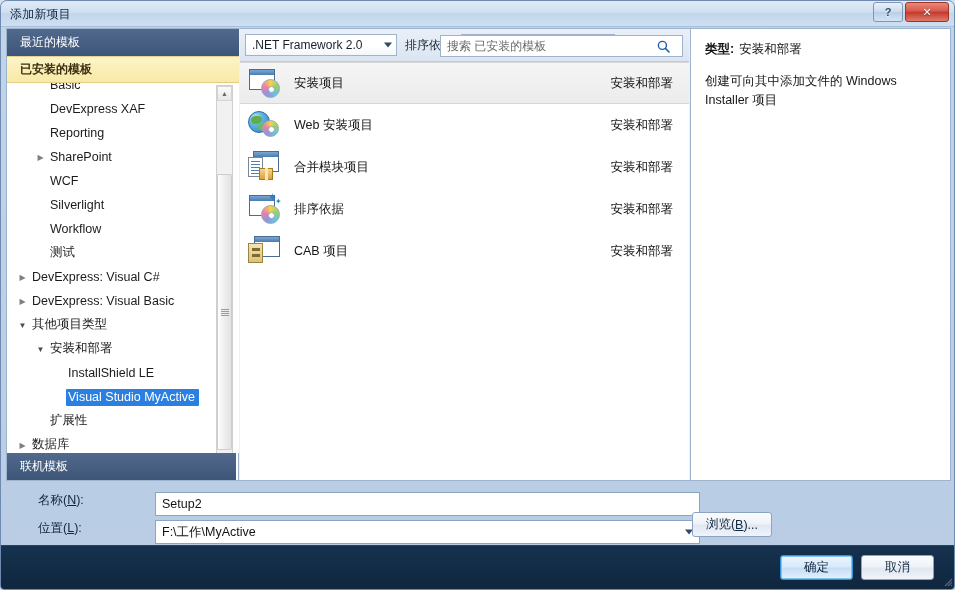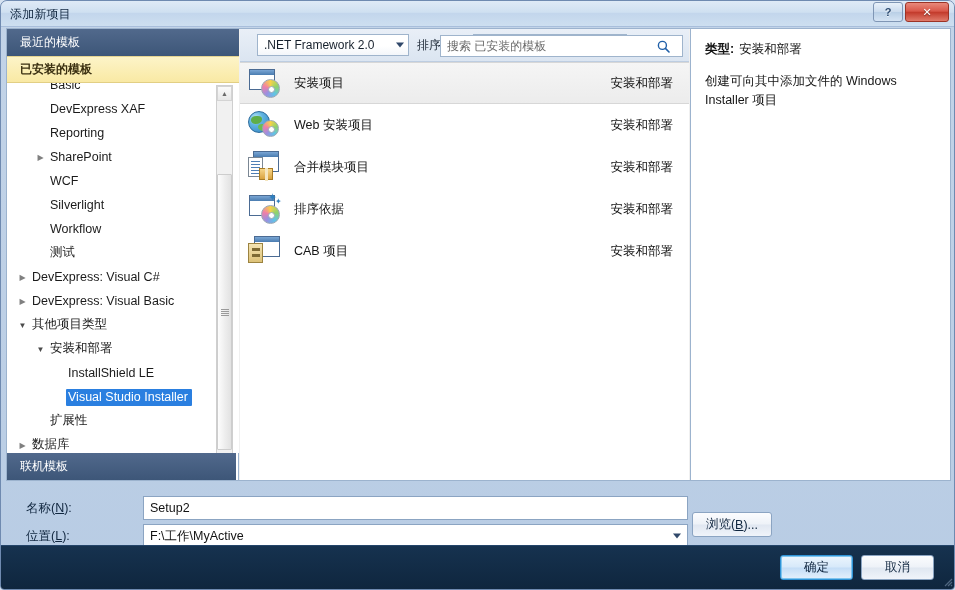--- a/index.html
+++ b/index.html
@@ -190,21 +190,21 @@
     position: relative;
   }
   .combo .caret {
     position: absolute; right: 4px; top: 50%;
     transform: translateY(-50%);
     width: 0; height: 0;
     border-left: 4px solid transparent;
     border-right: 4px solid transparent;
     border-top: 5px solid #30486a;
   }
-  #fx-combo { width: 152px; margin-left: 13px; }
+  #fx-combo { width: 152px; margin-left: 1px; }
   .tb-label {
     font-size: 12px; color: #15202e;
     margin: 0 5px 0 8px;
     white-space: nowrap;
   }
   #sort-combo { width: 154px; }
   .viewbtn {
     width: 21px; height: 21px;
     margin-left: 5px;
     border: 1px solid transparent;
@@ -393,23 +393,23 @@
     line-height: 19px;
   }
 
   
   #form-area {
     position: absolute; left: 5px; top: 481px;
     width: 945px; height: 62px;
     background: transparent;
   }
   .frow {
-    position: absolute; left: 4px;
+    position: absolute; left: 16px;
     height: 32px;
-    display: flex; align-items: center;
+    display: flex; 
   }
   #row-name { top: 10px; }
   #row-loc  { top: 38px; }
   .flabel {
     width: 133px;
     font-size: 12.5px; color: #10263f;
     padding-left: 16px;
   }
   .flabel u { text-decoration: underline; }
   .finput {
@@ -539,21 +539,21 @@
             <div class="tnode ind1">
               <span class="arrow open">▼</span>
               <span class="lbl">安装和部署</span>
             </div>
             <div class="tnode ind2">
               <span class="arrow">&nbsp;</span>
               <span class="lbl">InstallShield LE</span>
             </div>
             <div class="tnode ind2 sel">
               <span class="arrow">&nbsp;</span>
-              <span class="lbl">Visual Studio Installer</span>
+              <span class="lbl">Visual Studio MyActive</span>
             </div>
             <div class="tnode ind1">
               <span class="arrow">&nbsp;</span>
               <span class="lbl">扩展性</span>
             </div>
             <div class="tnode ind0">
               <span class="arrow">▶</span>
               <span class="lbl">数据库</span>
             </div>
           </div>

